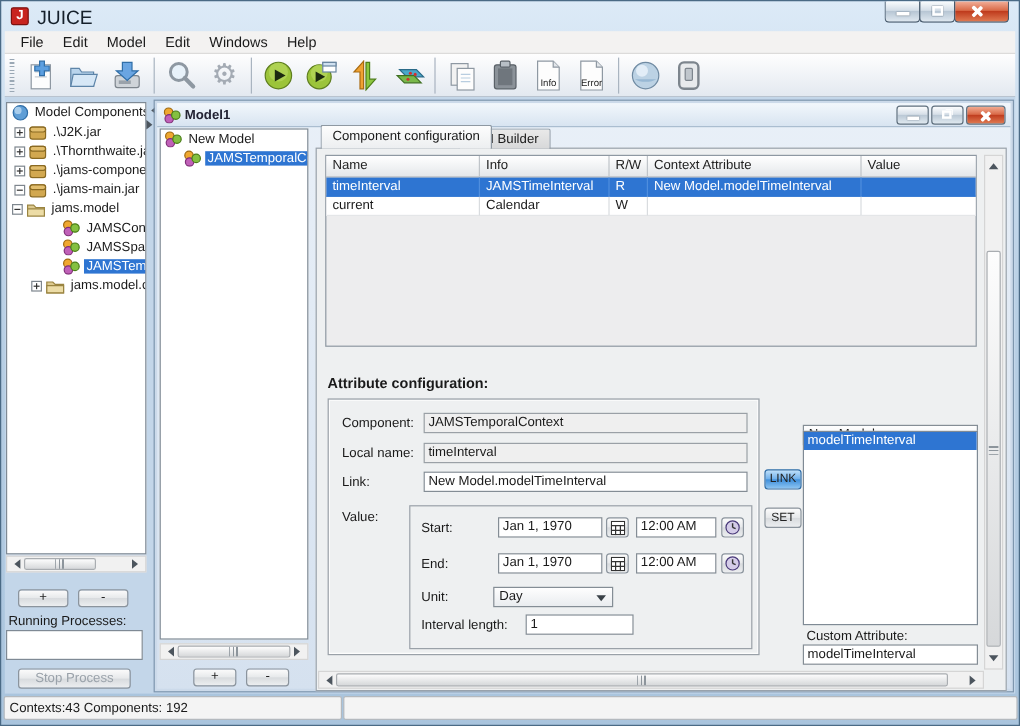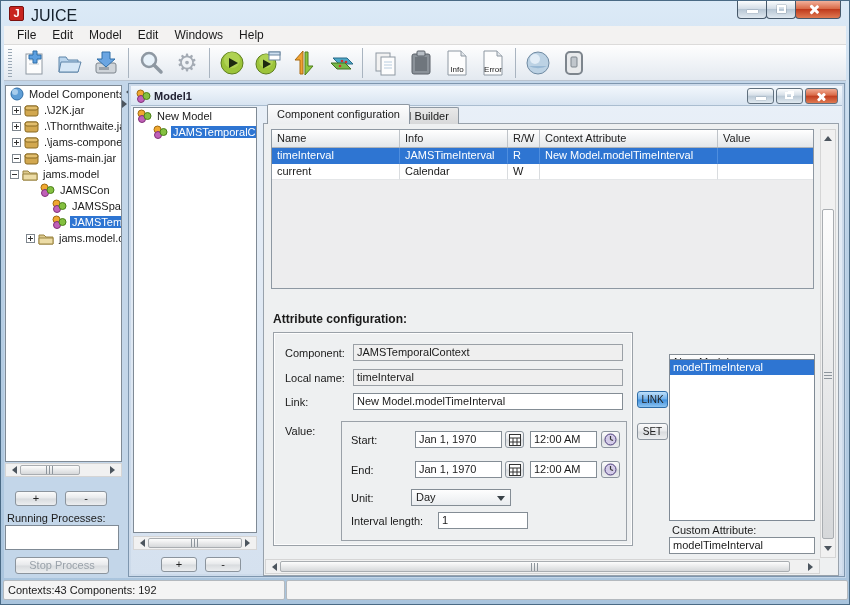--- a/index.html
+++ b/index.html
@@ -291,21 +291,21 @@
     <div class="trow" style="padding-left:4px;">
       <span class="toggle"></span>
       <span class="ticon">
           <svg width="16" height="13">
             <path d="M1 3 h5 l2 2 h7 v7 H1 Z" fill="#dcc98e" stroke="#9a8440"></path>
             <path d="M1 6 h14 v6 H1 Z" fill="#ecdca6" stroke="#9a8440"></path>
           </svg>
         </span>
       <span class="lbl">jams.model</span>
     </div>
-    <div class="trow" style="padding-left:34px;">
+    <div class="trow" style="padding-left:46px;">
       <span class="ticon">
           <svg width="15" height="14">
             <circle cx="4.5" cy="4.5" r="3.5" fill="#f0a830" stroke="#a06a10"></circle>
             <circle cx="5" cy="10" r="3.5" fill="#c060b8" stroke="#803078"></circle>
             <circle cx="10.5" cy="7" r="3.5" fill="#84c040" stroke="#4a7e18"></circle>
           </svg>
         </span>
       <span class="lbl">JAMSCon</span>
     </div>
     <div class="trow" style="padding-left:46px;">

